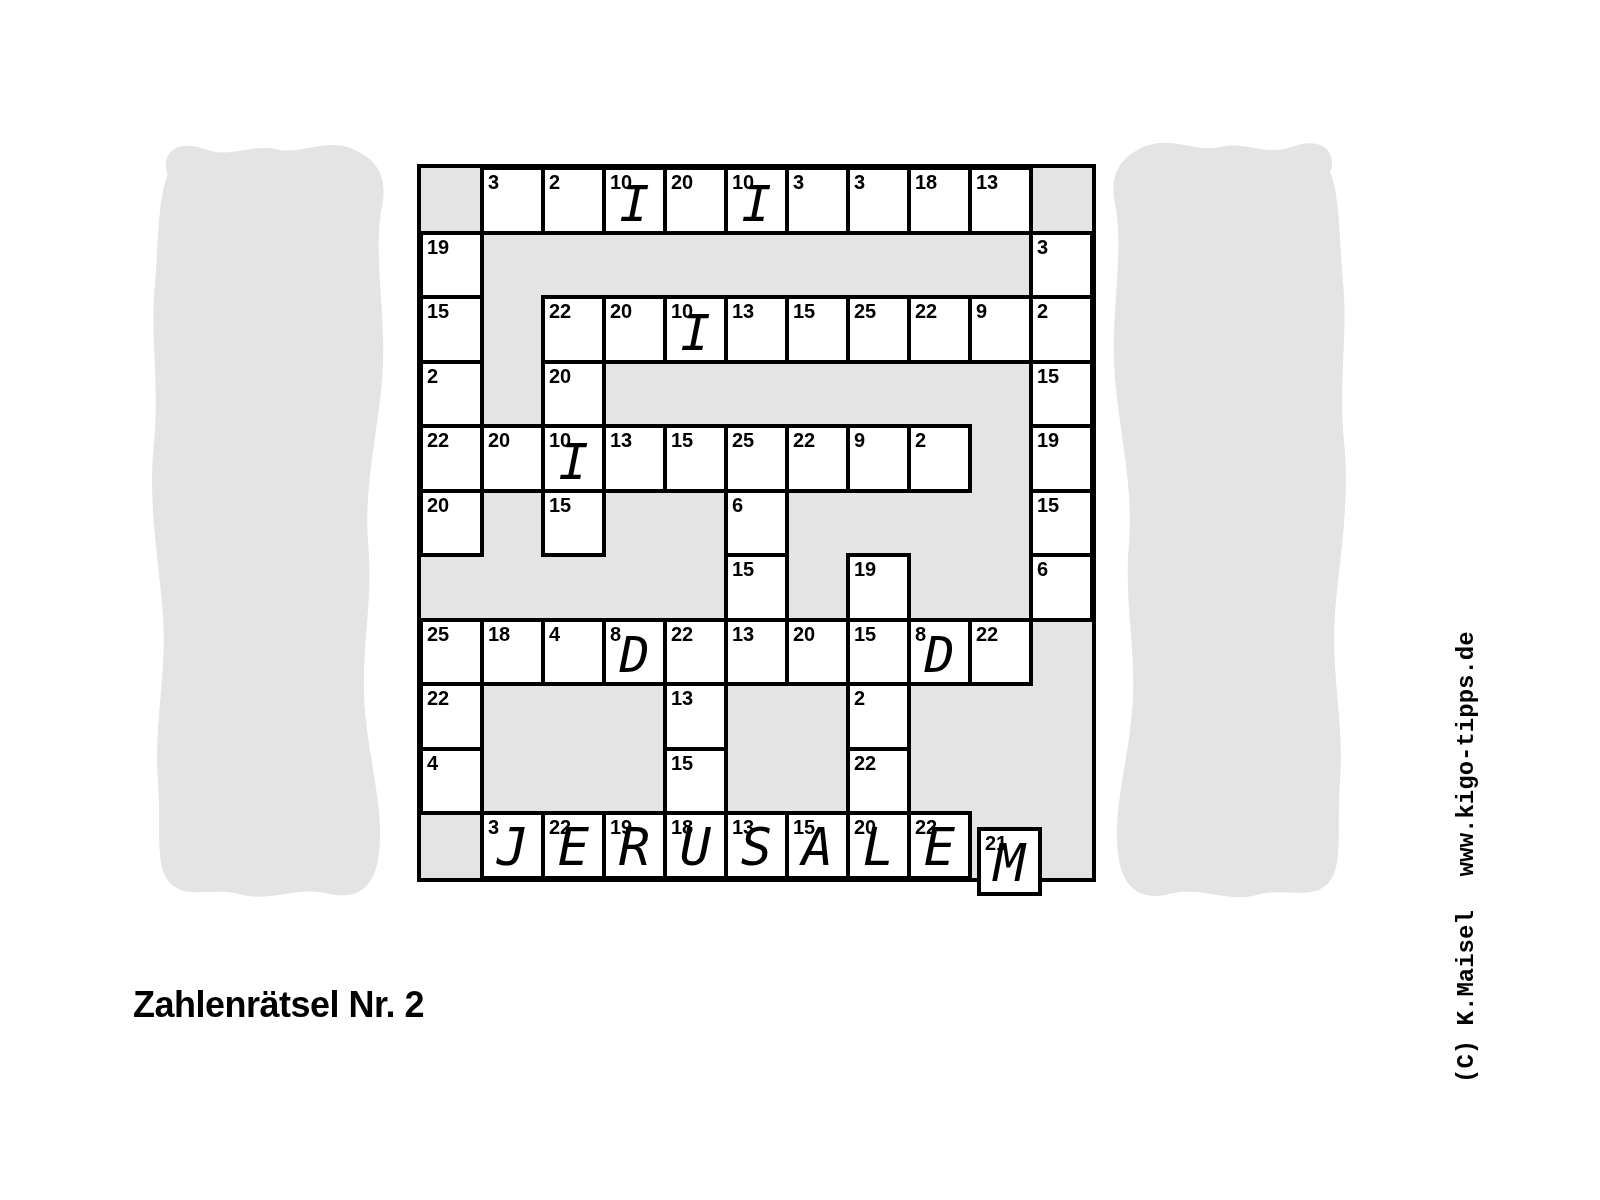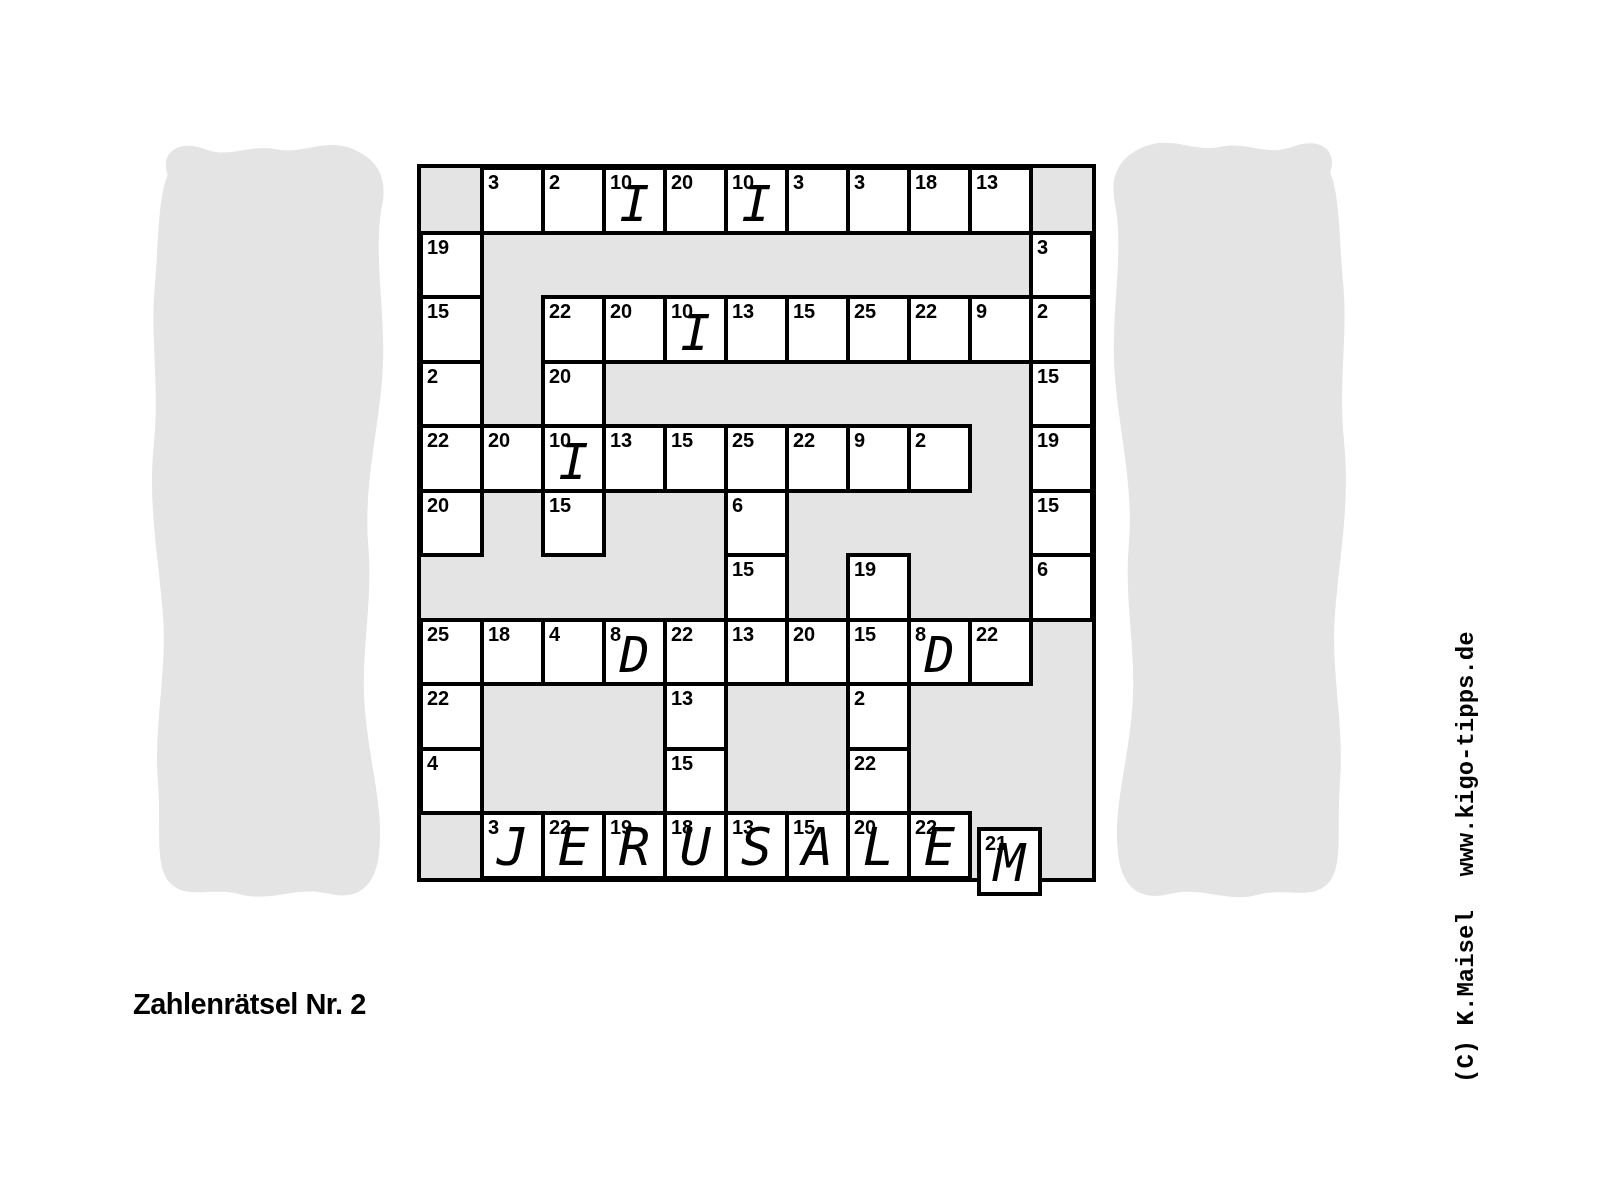--- a/index.html
+++ b/index.html
@@ -47,21 +47,21 @@
     font-size: 50px;
     line-height: 1;
     color: var(--ink, #000);
   }
   .cell.solution .letter { font-size: 52px; bottom: 3px; }
 
   #caption {
     position: absolute;
     left: 133px; top: 985px;
     font-weight: bold;
-    font-size: 29px;
+    font-size: 36px;
     letter-spacing: -0.5px;
     line-height: 39px;
     color: var(--ink, #000);
     white-space: nowrap;
   }
 
   #credits {
     position: absolute;
     left: 1482px; top: 1053px;
     height: 30px; line-height: 30px;

